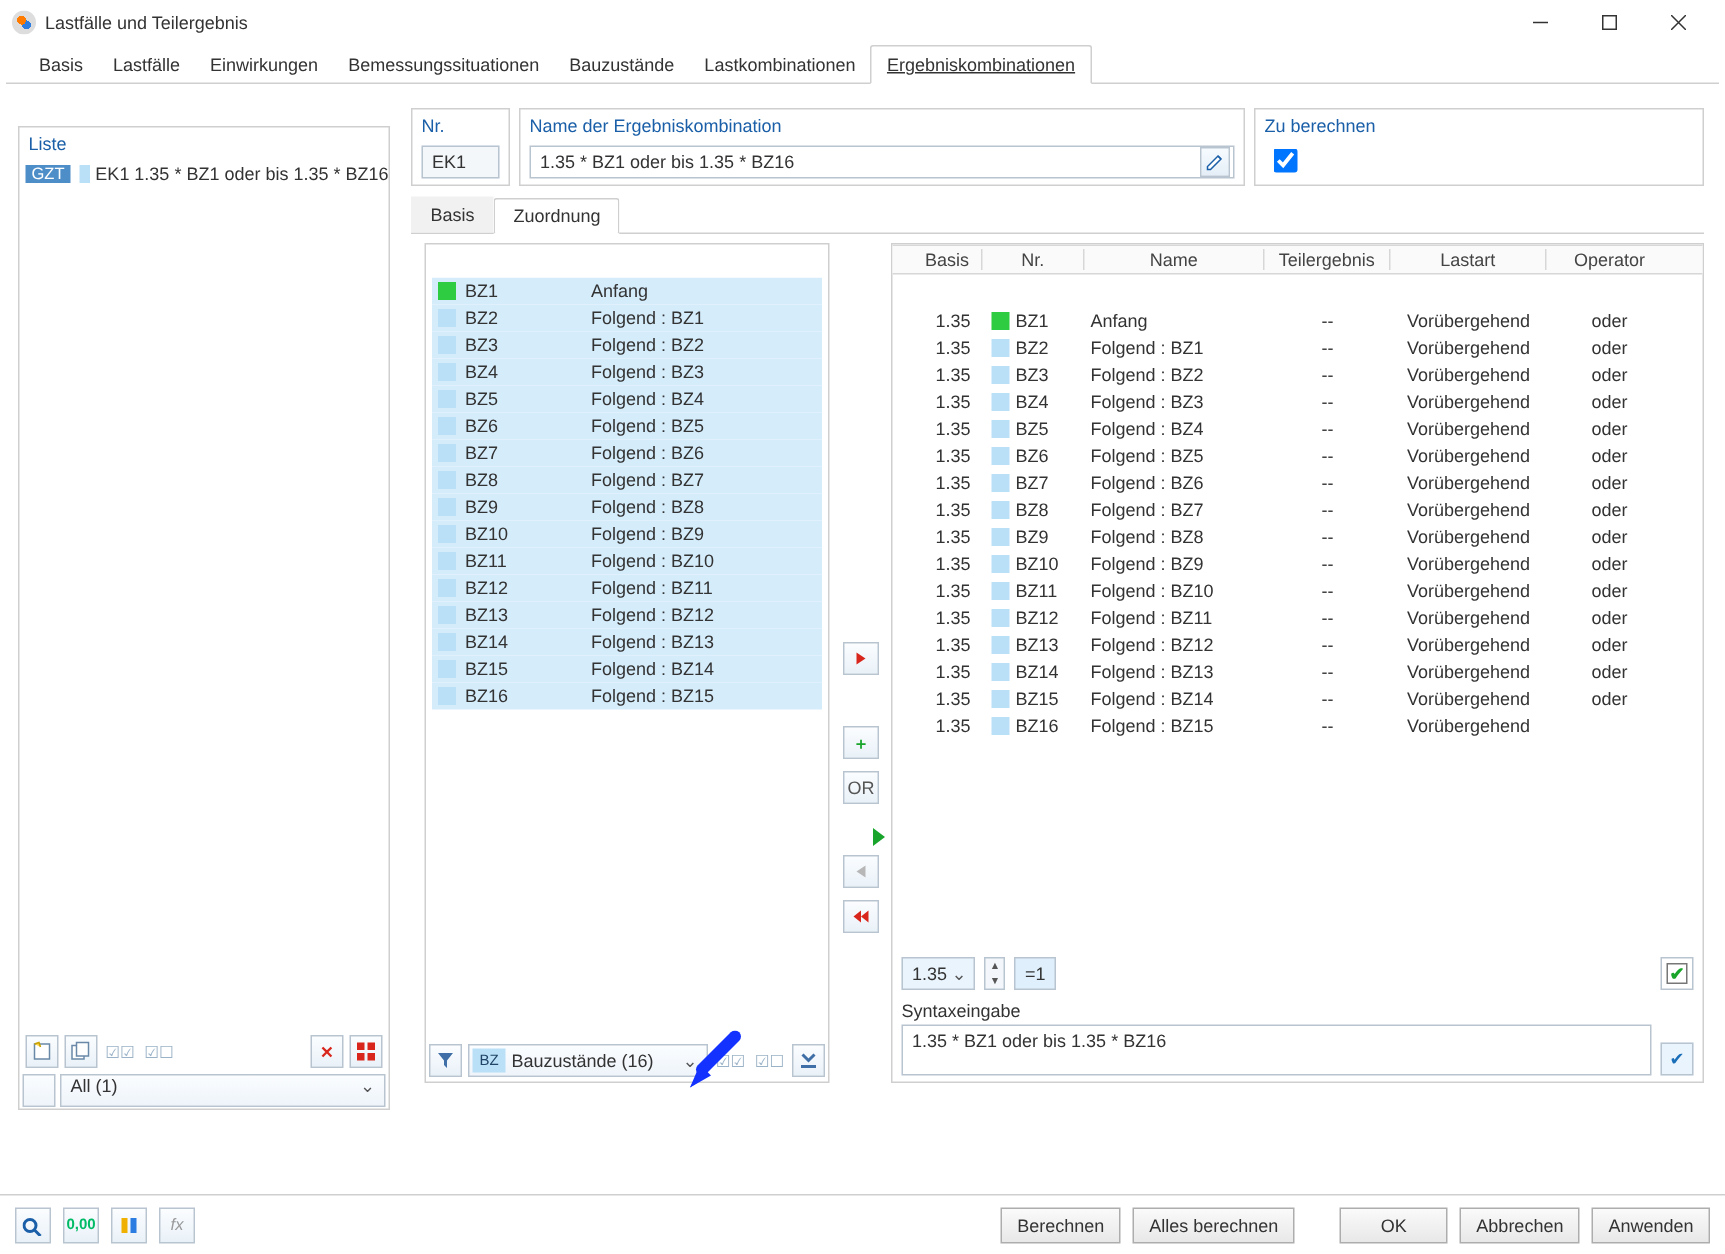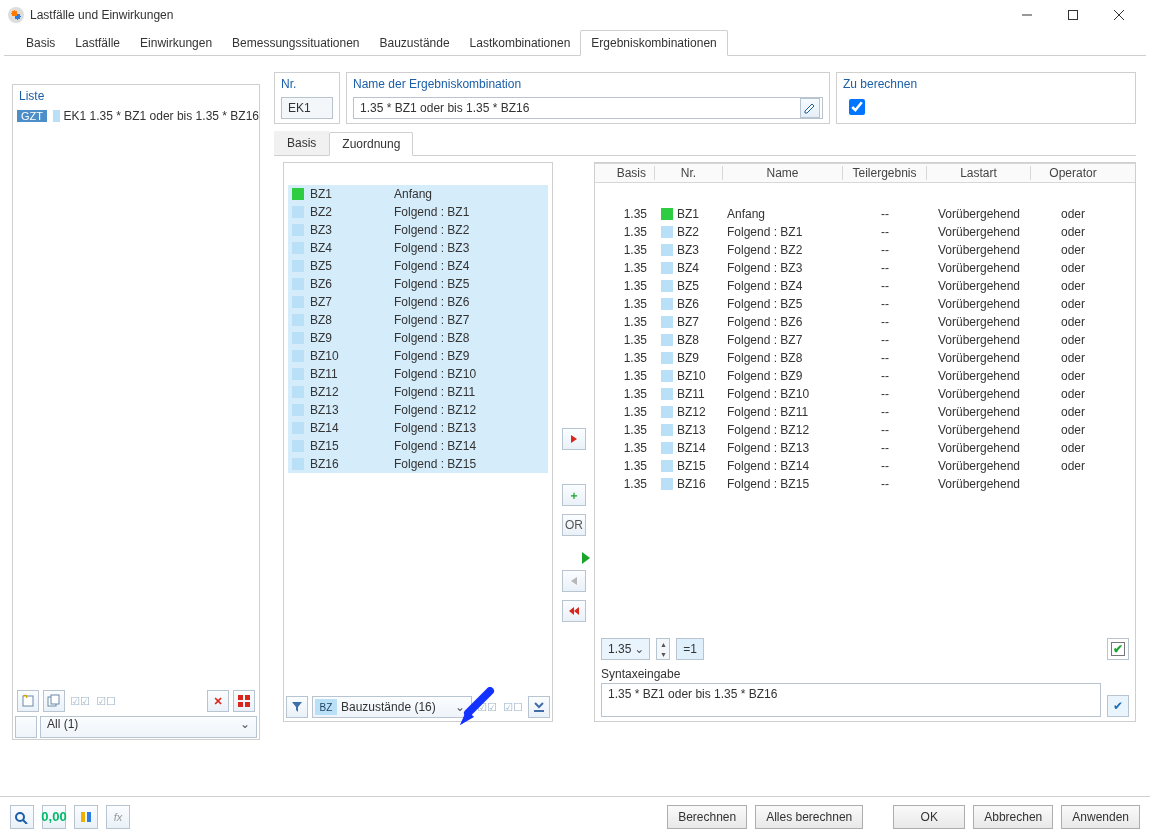--- a/index.html
+++ b/index.html
@@ -10,21 +10,21 @@
      radial-gradient(circle at 40% 40%, #ff7b00 0 3px, transparent 3px),
      radial-gradient(circle at 60% 60%, #2b7de1 0 3px, transparent 3px),
      #ddd; }
   .titlebar .title { flex:1; }
   .winbtns { display:flex; gap:0px; }
   .winbtn { width:46px; height:30px; display:flex; align-items:center; justify-content:center; color:#444; }
   .winbtn svg { width:10px; height:10px; }
   
   .maintabs { height:26px; border-bottom:1px solid #cfcfcf; display:flex; align-items:flex-end; padding:0 12px; gap:0; margin:0 4px; }
   .maintab { padding:5px 10px 5px 10px; color:#333; position:relative; }
-  .maintab.active { border:1px solid #cfcfcf; border-bottom:1px solid #fff; background:#fff; margin-bottom:-1px; border-radius:2px 2px 0 0; }
+  .maintab.active { border:1px solid #cfcfcf; border-bottom:1px solid #fff; background:#fff; margin-bottom:-1px; border-radius:2px 2px 0 0;text-decoration:underline; }
   
   .content { position:absolute; left:6px; right:6px; top:60px; bottom:44px; }
   .panel { position:absolute; border:1px solid #cfcfcf; background:#fff; }
   
   #p-liste { left:6px; top:12px; width:248px; height:656px;margin-top:12px; }
   .phead { color:#1a5fa8; font-weight:normal; padding:4px 6px; }
   .liste-row { display:flex; align-items:center; height:18px; }
   .liste-row .tag { background:#4e8ec8; color:#fff; font-size:11px; padding:0 4px; margin:0 2px 0 4px; }
   .liste-row .sw { width:12px; height:12px; background:#b9e0f7; margin:0 4px; }
   .liste-row .lab { white-space:nowrap; }
@@ -104,21 +104,21 @@
   
   #zuw-dd { flex:1; height:22px; border:1px solid #b8c4d0; background:linear-gradient(#fbfdff,#eef4fa); position:relative; display:flex; align-items:center; padding-left:28px; }
   #zuw-dd::after { content:"⌄"; position:absolute; right:6px; color:#555; }
   #zuw-dd .tag { position:absolute; left:2px; top:2px; bottom:2px; width:22px; background:#b9e0f7; color:#246; display:flex; align-items:center; justify-content:center; font-size:10px;}
 </style>
 </head>
 <body>
 
 <div class="titlebar">
   <span class="appicon"></span>
-  <span class="title">Lastfälle und Einwirkungen</span>
+  <span class="title">Lastfälle und Teilergebnis</span>
   <div class="winbtns">
     <div class="winbtn">
         <svg viewBox="0 0 10 10">
           <path d="M0 5 H10" stroke="#333" stroke-width="1"></path>
         </svg>
       </div>
     <div class="winbtn">
         <svg viewBox="0 0 10 10">
           <rect x="0.5" y="0.5" width="9" height="9" fill="none" stroke="#333"></rect>
         </svg>
@@ -522,21 +522,21 @@
   </div>
 </div>
 
 <div class="footer">
   <div class="ico">
       <svg width="14" height="14">
         <circle cx="5" cy="7" r="4" fill="none" stroke="#1a5fa8" stroke-width="2"></circle>
         <path d="M8 10 L12 14" stroke="#1a5fa8" stroke-width="2"></path>
       </svg>
     </div>
-  <div class="ico" style="color:#0b6; font-weight:bold; font-size:13px">0,00</div>
+  <div class="ico" style="color:#0b6; font-weight:bold; font-size:10px">0,00</div>
   <div class="ico">
       <svg width="14" height="14">
         <rect x="2" y="2" width="4" height="10" fill="#f0b000"></rect>
         <rect x="8" y="2" width="4" height="10" fill="#2b7de1"></rect>
       </svg>
     </div>
   <div class="ico" style="color:#999; font-style:italic">fx</div>
   <div class="spacer"></div>
   <div class="btn">
       <span>Berechnen</span>

